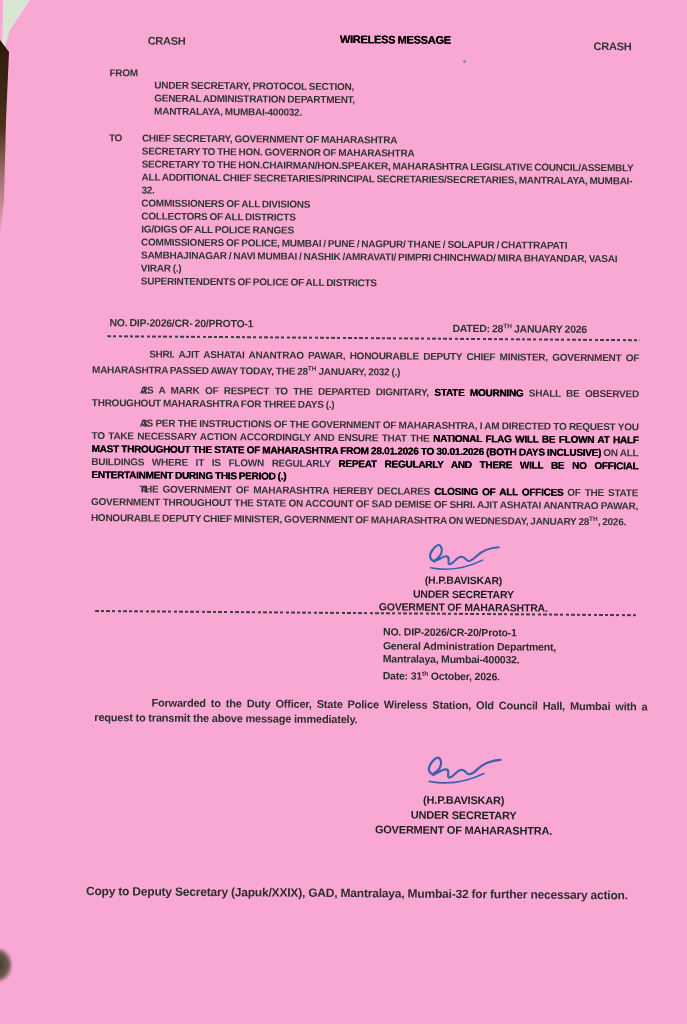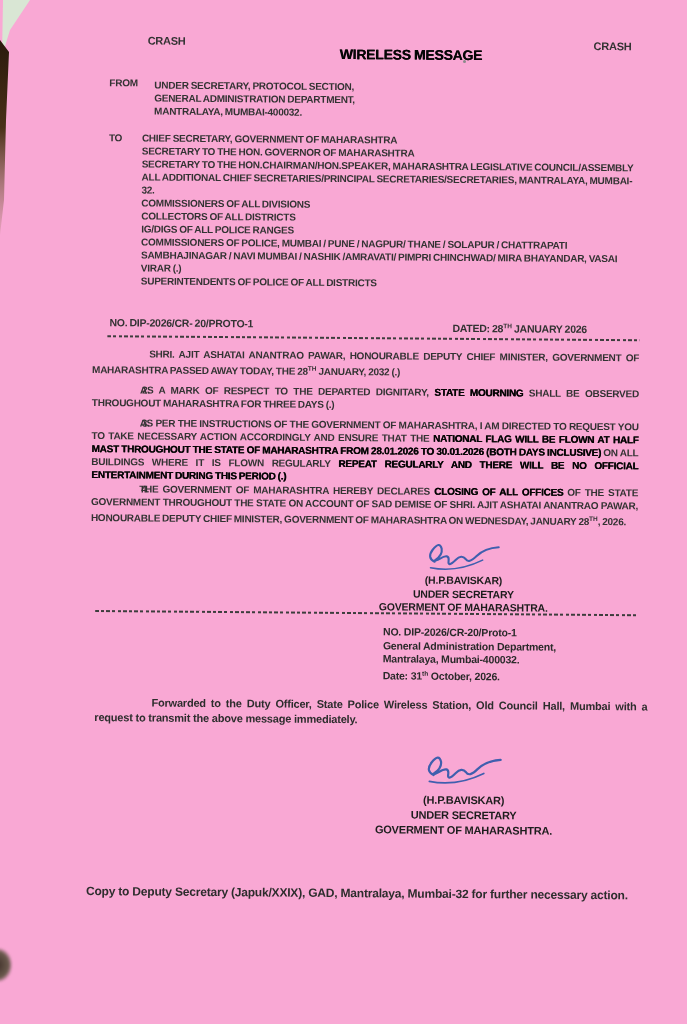--- a/index.html
+++ b/index.html
@@ -56,24 +56,24 @@
     </defs>
     <polygon points="3,0 30,0 10,30 2,56" fill="#d9e6d4"></polygon>
     <polygon points="0,40 9,52 6,120 4,200 0,235" fill="url(#gBrown)"></polygon>
   </svg>
   <div class="blob"></div>
   <div class="speck" style="left:463px;top:60px"></div>
 
   <div class="sheet">
 
     <div class="abs txt" style="left:148px;top:36px;font-size:11px">CRASH</div>
-    <div class="abs txt bold" style="left:340px;top:48px;font-size:14px">WIRELESS MESSAGE</div>
+    <div class="abs txt bold" style="left:340px;top:33px;font-size:11px">WIRELESS MESSAGE</div>
     <div class="abs txt" style="left:594px;top:38px;font-size:11px">CRASH</div>
 
-    <div class="abs txt" style="left:110px;top:78px">FROM</div>
+    <div class="abs txt" style="left:110px;top:68px">FROM</div>
     <div class="abs txt" style="left:155px;top:80px;width:330px">
 
     <div>UNDER SECRETARY, PROTOCOL SECTION,</div>
         <div>GENERAL ADMINISTRATION DEPARTMENT,</div>
         <div>MANTRALAYA, MUMBAI-400032.</div>
       </div>
 
     <div class="abs txt" style="left:110px;top:133px">TO</div>
     <div class="abs txt" style="left:143px;top:133px;width:500px">
 

